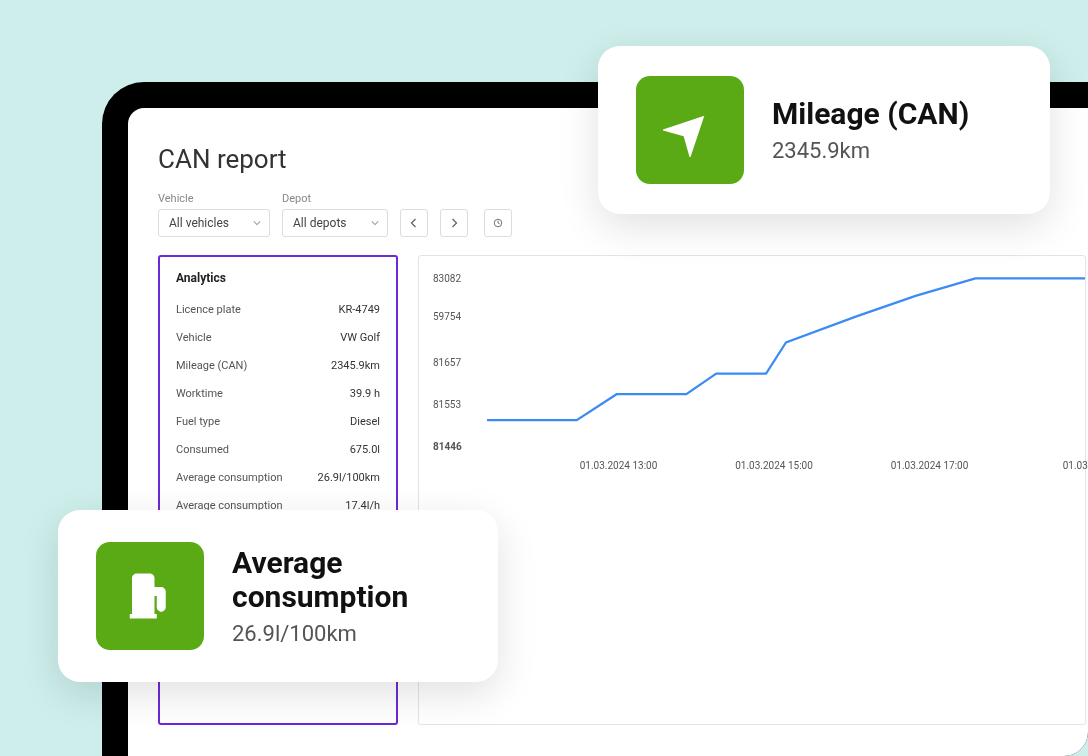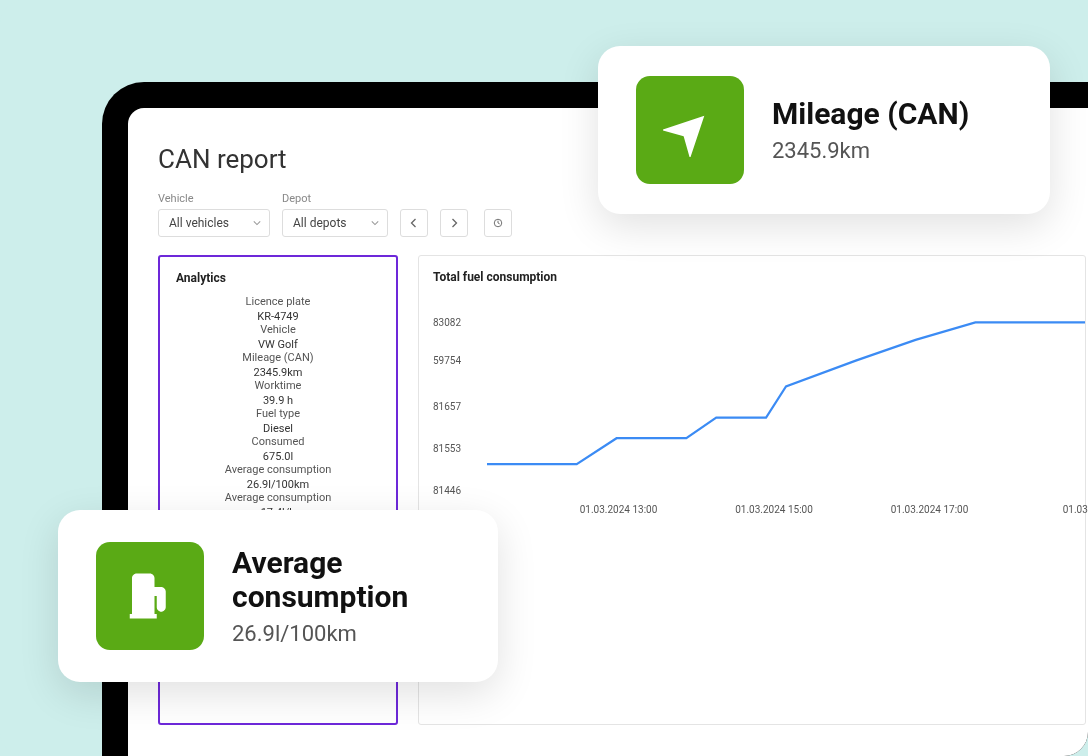--- a/index.html
+++ b/index.html
@@ -74,21 +74,21 @@
   .nav-btn svg { width:10px; height:10px; }
   .content-row { display:flex; gap:20px; }
   .analytics-panel {
     width:240px;
     border:2px solid #6d28d9;
     border-radius:3px;
     background:#fff;
     padding:14px 16px 6px 16px;
   }
   .analytics-title { font-size:12px; font-weight:700; color:#222; margin-bottom:10px; }
-  .a-row { display:flex; justify-content:space-between; align-items:center; height:28px;flex-direction:column; }
+  .a-row { display:flex; justify-content:space-between; align-items:center; height:28px; }
   .a-label { font-size:11px; color:#555; }
   .a-value { font-size:11px; color:#333; }
   .chart-area {
     flex:1;
     border:1px solid #e4e4e4;
     border-radius:3px;
     background:#fff;
     padding:14px 0 0 14px;
     position:relative;
     min-height:470px;
@@ -212,27 +212,26 @@
             <span class="a-label">Average consumption</span>
             <span class="a-value">26.9l/100km</span>
           </div>
         <div class="a-row">
             <span class="a-label">Average consumption</span>
             <span class="a-value">17.4l/h</span>
           </div>
       </div>
 
       <div class="chart-area">
-        <div class="chart-title">Total fuel consumption</div>
         <div class="chart-body">
           <span class="ytick" style="top:4%;">83082</span>
           <span class="ytick" style="top:22%;">59754</span>
           <span class="ytick" style="top:44%;">81657</span>
           <span class="ytick" style="top:64%;">81553</span>
-          <span class="ytick" style="top:84%;">81446</span>
+          <span class="ytick" style="top:84%;font-weight:bold;">81446</span>
           <div class="plot">
             <svg viewBox="0 0 600 170" preserveAspectRatio="none" style="width:100%;height:100%;">
               <polyline points="0,145 90,145 130,120 200,120 230,100 280,100 300,70 370,45 430,25 490,8 600,8" fill="none" stroke="#3b8bf4" stroke-width="2.2"></polyline>
             </svg>
           </div>
           <div class="xlabels">
             <span class="xlab" style="left:22%;">01.03.2024 13:00</span>
             <span class="xlab" style="left:48%;">01.03.2024 15:00</span>
             <span class="xlab" style="left:74%;">01.03.2024 17:00</span>
             <span class="xlab" style="left:100%;">01.03.202</span>

